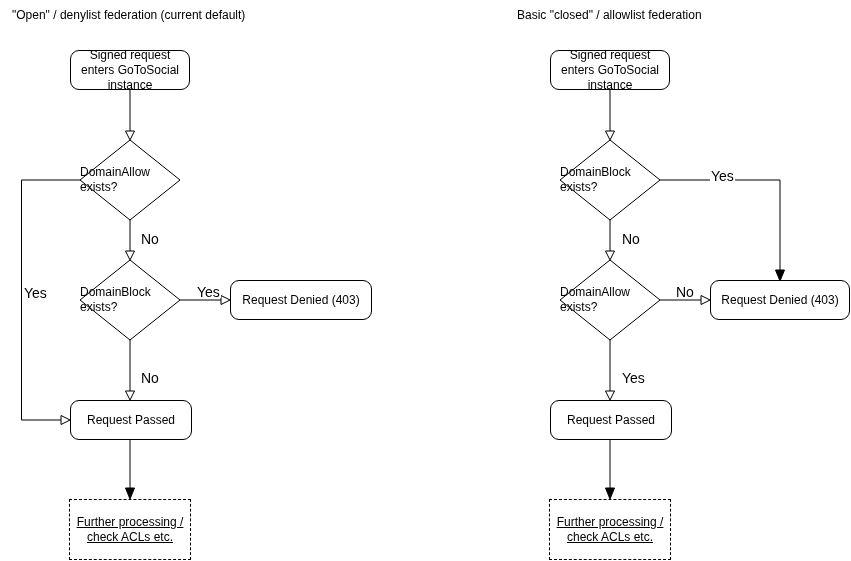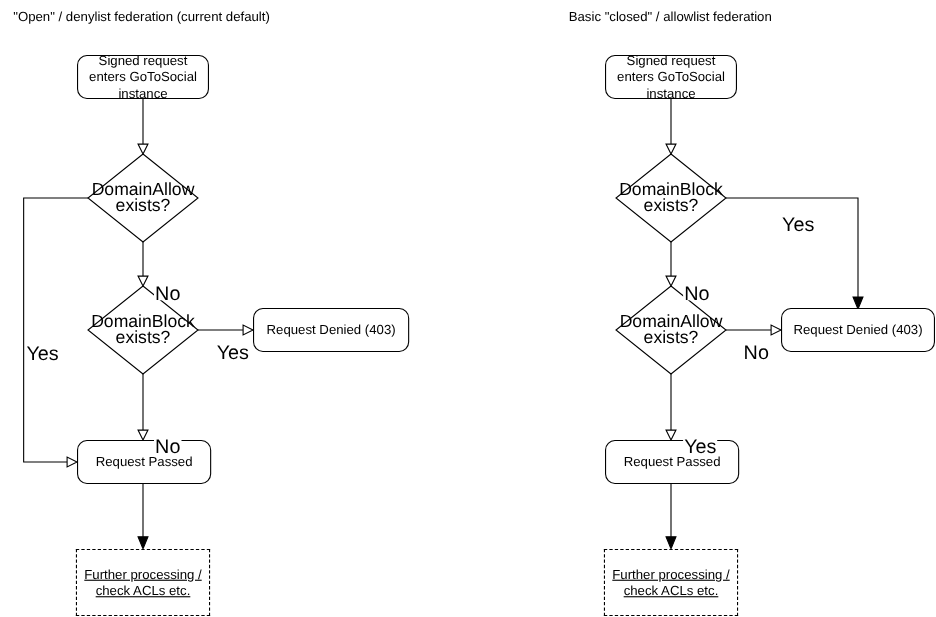--- a/index.html
+++ b/index.html
@@ -11,23 +11,23 @@
   .title{position:absolute;font-size:12px;line-height:14px;white-space:nowrap;}
   .node{
     position:absolute;box-sizing:border-box;border:1px solid #000;background:#fff;
     display:flex;align-items:center;justify-content:center;text-align:center;
     font-size:12px;line-height:15px;padding:1px 2px;
   }
   .rounded{border-radius:9px;}
   .dashed{border-style:dashed;text-decoration:underline;}
   .dlabel{
     position:absolute;display:flex;align-items:center;justify-content:center;
-    text-align:center;font-size:16px;line-height:15px;
+    text-align:left;font-size:12px;line-height:15px;
   }
-  .elabel{position:absolute;font-size:18px;line-height:12px;background:#ffffff;padding:0 1px;margin-top:28px;}
+  .elabel{position:absolute;font-size:14px;line-height:12px;background:#ffffff;padding:0 1px;}
 </style>
 </head>
 <body>
 
 <div id="canvas">
 
   <svg id="wires" width="851" height="561" viewBox="0 0 851 561">
     <g stroke="#000" fill="none" stroke-width="1">
 
       <line x1="130" y1="90" x2="130" y2="131"></line>

